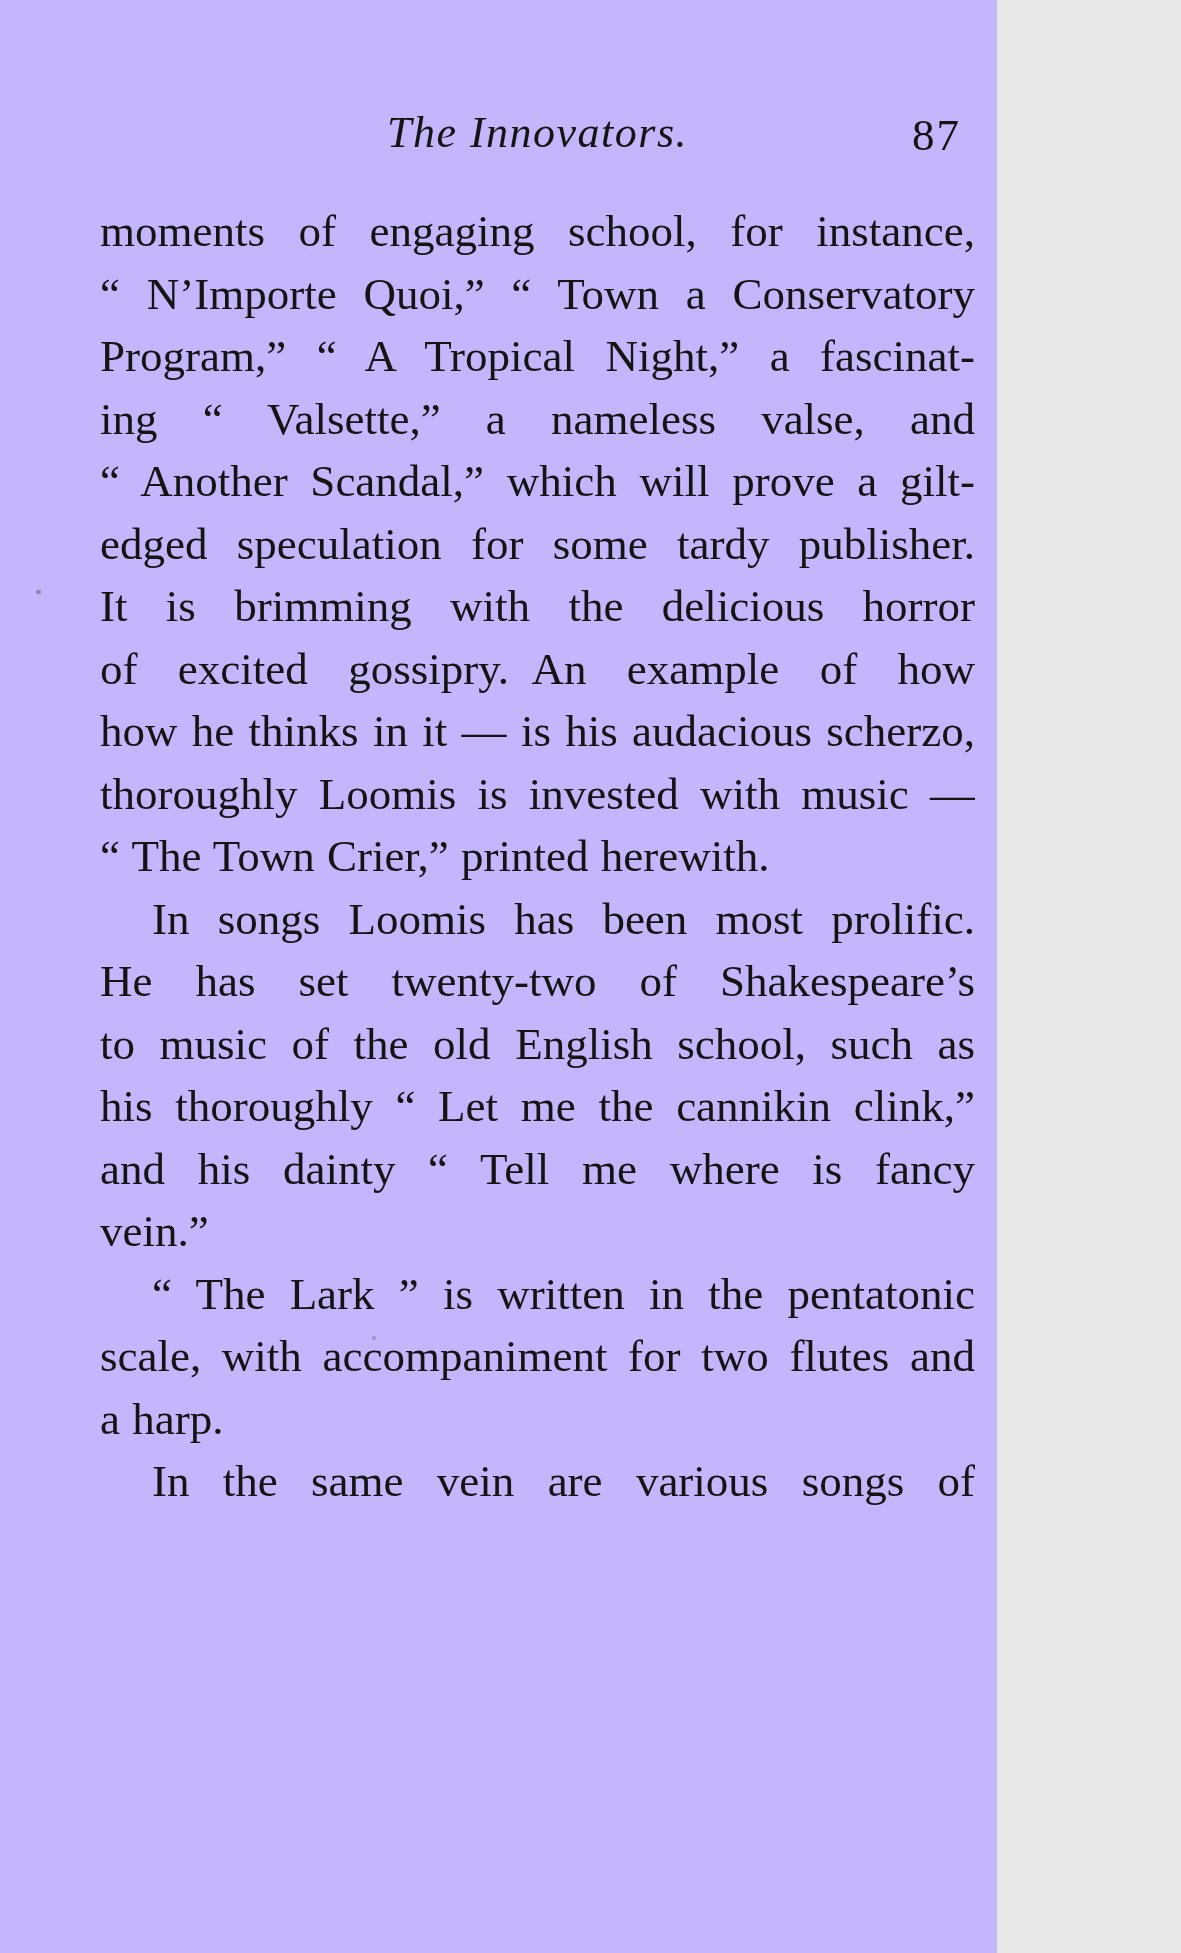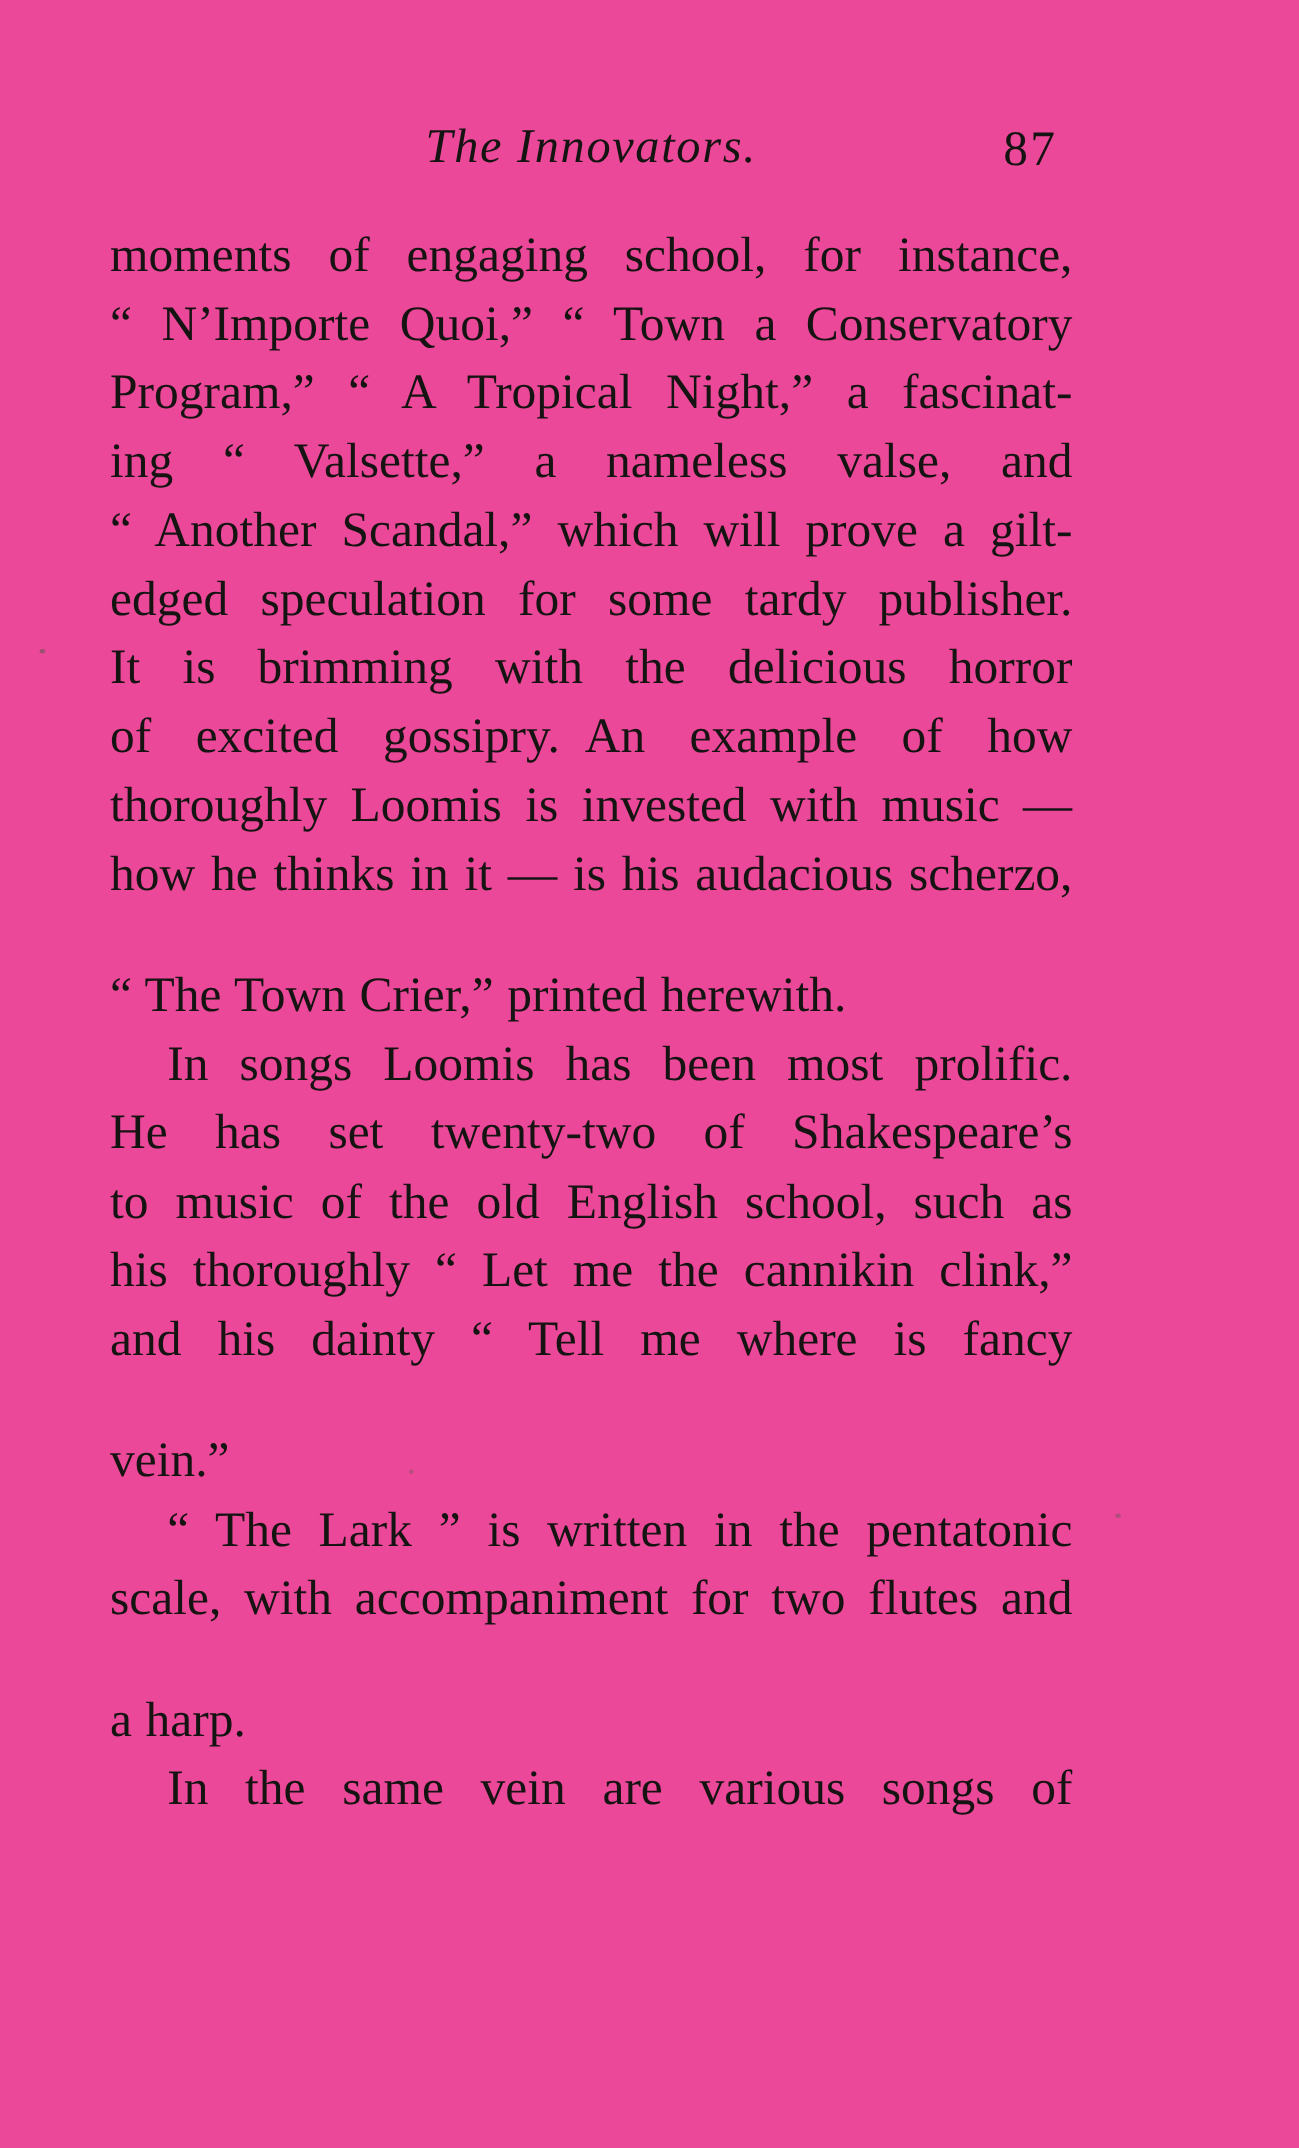--- a/index.html
+++ b/index.html
@@ -1,20 +1,20 @@
 <!DOCTYPE html>
 <html><head>
 <meta charset="utf-8">
 <style>
   html, body { margin: 0; padding: 0; background: #e8e8e8; }
   .page {
     position: relative;
-    width: 1181px;
+    width: 997px;
     height: 1953px;
-    background: #ec4899;
+    background: #c4b5fd;
     overflow: hidden;
     font-family: "Liberation Serif", serif;
     color: #151412;
   }
   
   .running-head {
     position: absolute;
     left: 100px;
     top: 104px;
     width: 875px;
@@ -44,21 +44,21 @@
   }
   .line {
     height: 62.5px;
     line-height: 62.5px;
     font-size: 45px;
     text-align: justify;
     text-align-last: justify;
     overflow: hidden;
     word-spacing: 1px;
   }
-  .line.para-end { text-align-last: left; margin-top: 48px; }
+  .line.para-end { text-align-last: left; }
   .line.indent { padding-left: 52px; }
   
   .speck {
     position: absolute;
     background: #5a5850;
     border-radius: 50%;
     opacity: 0.55;
   }
 </style>
 </head>
@@ -73,22 +73,22 @@
 
   <main class="text-block" id="text-block">
       <div class="line">moments of engaging school, for instance,</div>
       <div class="line">“ N’Importe Quoi,” “ Town a Conservatory</div>
       <div class="line">Program,” “ A Tropical Night,” a fascinat-</div>
       <div class="line">ing “ Valsette,” a nameless valse, and</div>
       <div class="line">“ Another Scandal,” which will prove a gilt-</div>
       <div class="line">edged speculation for some tardy publisher.</div>
       <div class="line">It is brimming with the delicious horror</div>
       <div class="line">of excited gossipry. An example of how</div>
+      <div class="line">how he thinks in it — is his audacious scherzo,</div>
       <div class="line">thoroughly Loomis is invested with music —</div>
-      <div class="line">how he thinks in it — is his audacious scherzo,</div>
       <div class="line para-end">“ The Town Crier,” printed herewith.</div>
       <div class="line indent">In songs Loomis has been most prolific.</div>
       <div class="line">He has set twenty-two of Shakespeare’s moments</div>
       <div class="line">to music of the old English school, such as</div>
       <div class="line">his thoroughly “ Let me the cannikin clink,”</div>
       <div class="line">and his dainty “ Tell me where is fancy</div>
       <div class="line para-end">vein.”</div>
       <div class="line indent">“ The Lark ” is written in the pentatonic</div>
       <div class="line">scale, with accompaniment for two flutes and</div>
       <div class="line para-end">a harp.</div>

